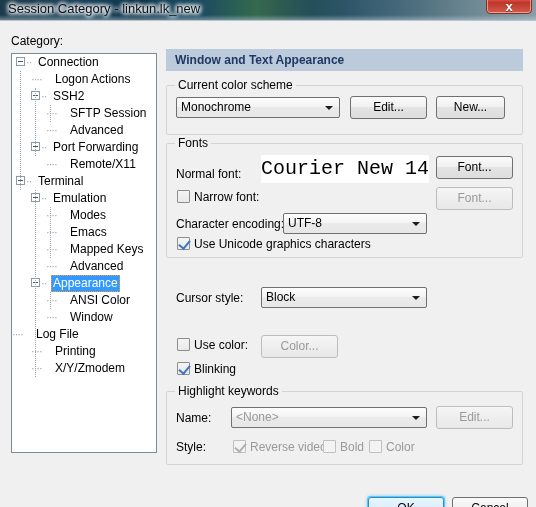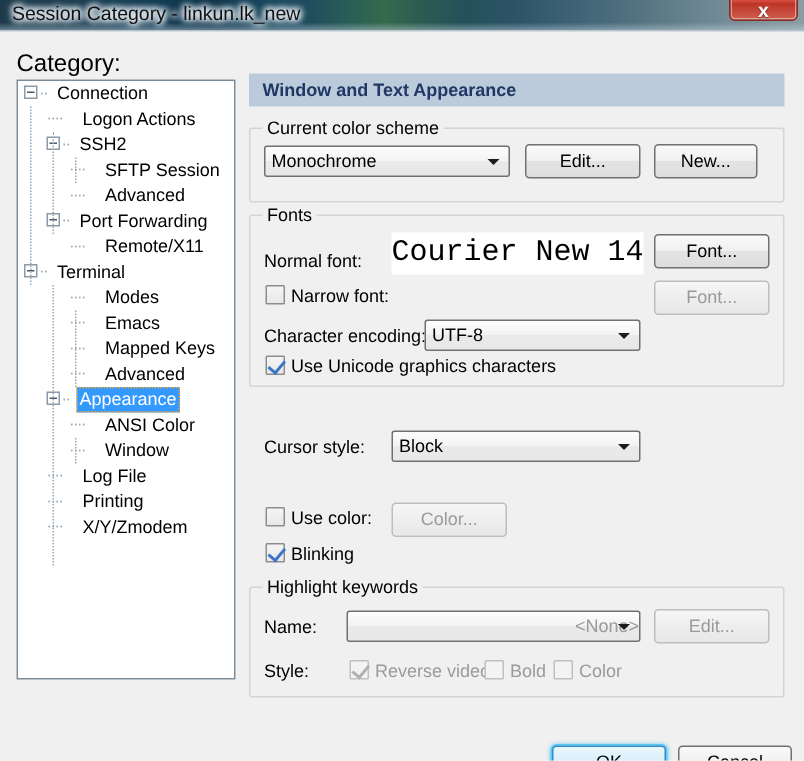--- a/index.html
+++ b/index.html
@@ -60,21 +60,21 @@
 
   
   #content {
     position: absolute; left: 0; top: 20px; width: 536px; height: 487px;
     background: #f0f0f0;
     border-top: 1px solid #b9c3cd;
   }
 
   .lbl-category {
     position: absolute; left: 11px; top: 13px;
-    font-size: 16px; color: #000;
+    font-size: 12px; color: #000;
   }
 
   
   #tree {
     position: absolute; left: 11px; top: 32px;
     width: 146px; height: 400px;
     background: #fff;
     border: 1px solid #7c8b99;
     overflow: hidden;
   }
@@ -169,21 +169,21 @@
     cursor: default;
     overflow: hidden;
   }
   .combo .arrow {
     position: absolute; right: 6px; top: 8px;
     width: 0; height: 0;
     border-left: 4px solid transparent;
     border-right: 4px solid transparent;
     border-top: 4px solid #1c1c1c;
   }
-  .combo.dim { color: #9a9a9a; text-align: right; }
+  .combo.dim { color: #9a9a9a; }
 
   .btn {
     position: absolute;
     height: 23px;
     background: linear-gradient(180deg,#fafafa 0%, #f0f0f0 48%, #e3e3e3 50%, #dedede 100%);
     border: 1px solid #707070;
     border-radius: 3px;
     font-size: 12px;
     color: #000;
     text-align: center;
@@ -249,28 +249,29 @@
 
     <div id="tree">
         <div class="tnode" style="padding-left: 4px;"><span class="exp"></span><span class="dash">··</span><span class="tlabel">Connection</span></div>
         <div class="tnode" style="padding-left: 19px;"><span class="dash" style="width: 22px;">····</span><span class="tlabel">Logon Actions</span></div>
         <div class="tnode" style="padding-left: 19px;"><span class="exp"></span><span class="dash">··</span><span class="tlabel">SSH2</span></div>
         <div class="tnode" style="padding-left: 34px;"><span class="dash" style="width: 22px;">····</span><span class="tlabel">SFTP Session</span></div>
         <div class="tnode" style="padding-left: 34px;"><span class="dash" style="width: 22px;">····</span><span class="tlabel">Advanced</span></div>
         <div class="tnode" style="padding-left: 19px;"><span class="exp"></span><span class="dash">··</span><span class="tlabel">Port Forwarding</span></div>
         <div class="tnode" style="padding-left: 34px;"><span class="dash" style="width: 22px;">····</span><span class="tlabel">Remote/X11</span></div>
         <div class="tnode" style="padding-left: 4px;"><span class="exp"></span><span class="dash">··</span><span class="tlabel">Terminal</span></div>
+        <div class="tnode" style="padding-left: 19px;"><span class="exp"></span><span class="dash">··</span><span class="tlabel">Emulation</span></div>
         <div class="tnode" style="padding-left: 34px;"><span class="dash" style="width: 22px;">····</span><span class="tlabel">Modes</span></div>
         <div class="tnode" style="padding-left: 34px;"><span class="dash" style="width: 22px;">····</span><span class="tlabel">Emacs</span></div>
         <div class="tnode" style="padding-left: 34px;"><span class="dash" style="width: 22px;">····</span><span class="tlabel">Mapped Keys</span></div>
         <div class="tnode" style="padding-left: 34px;"><span class="dash" style="width: 22px;">····</span><span class="tlabel">Advanced</span></div>
         <div class="tnode sel" style="padding-left: 19px;"><span class="exp"></span><span class="dash">··</span><span class="tlabel">Appearance</span></div>
         <div class="tnode" style="padding-left: 34px;"><span class="dash" style="width: 22px;">····</span><span class="tlabel">ANSI Color</span></div>
         <div class="tnode" style="padding-left: 34px;"><span class="dash" style="width: 22px;">····</span><span class="tlabel">Window</span></div>
-        <div class="tnode" style="padding-left: 19px;"><span class="dash" style="width: 22px;">····</span><span class="tlabel">Log File</span></div>
+        <div class="tnode" style=""><span class="dash" style="width: 22px;">····</span><span class="tlabel">Log File</span></div>
         <div class="tnode" style="padding-left: 19px;"><span class="dash" style="width: 22px;">····</span><span class="tlabel">Printing</span></div>
         <div class="tnode" style="padding-left: 19px;"><span class="dash" style="width: 22px;">····</span><span class="tlabel">X/Y/Zmodem</span></div>
         <div class="guide" style="left: 8px; top: 17px; height: 119px;"></div>
         <div class="guide" style="left: 23px; top: 34px; height: 68px;"></div>
         <div class="guide" style="left: 38px; top: 51px; height: 17px;"></div>
         <div class="guide" style="left: 23px; top: 136px; height: 187px;"></div>
         <div class="guide" style="left: 38px; top: 153px; height: 51px;"></div>
         <div class="guide" style="left: 38px; top: 238px; height: 17px;"></div>
       </div>
 

